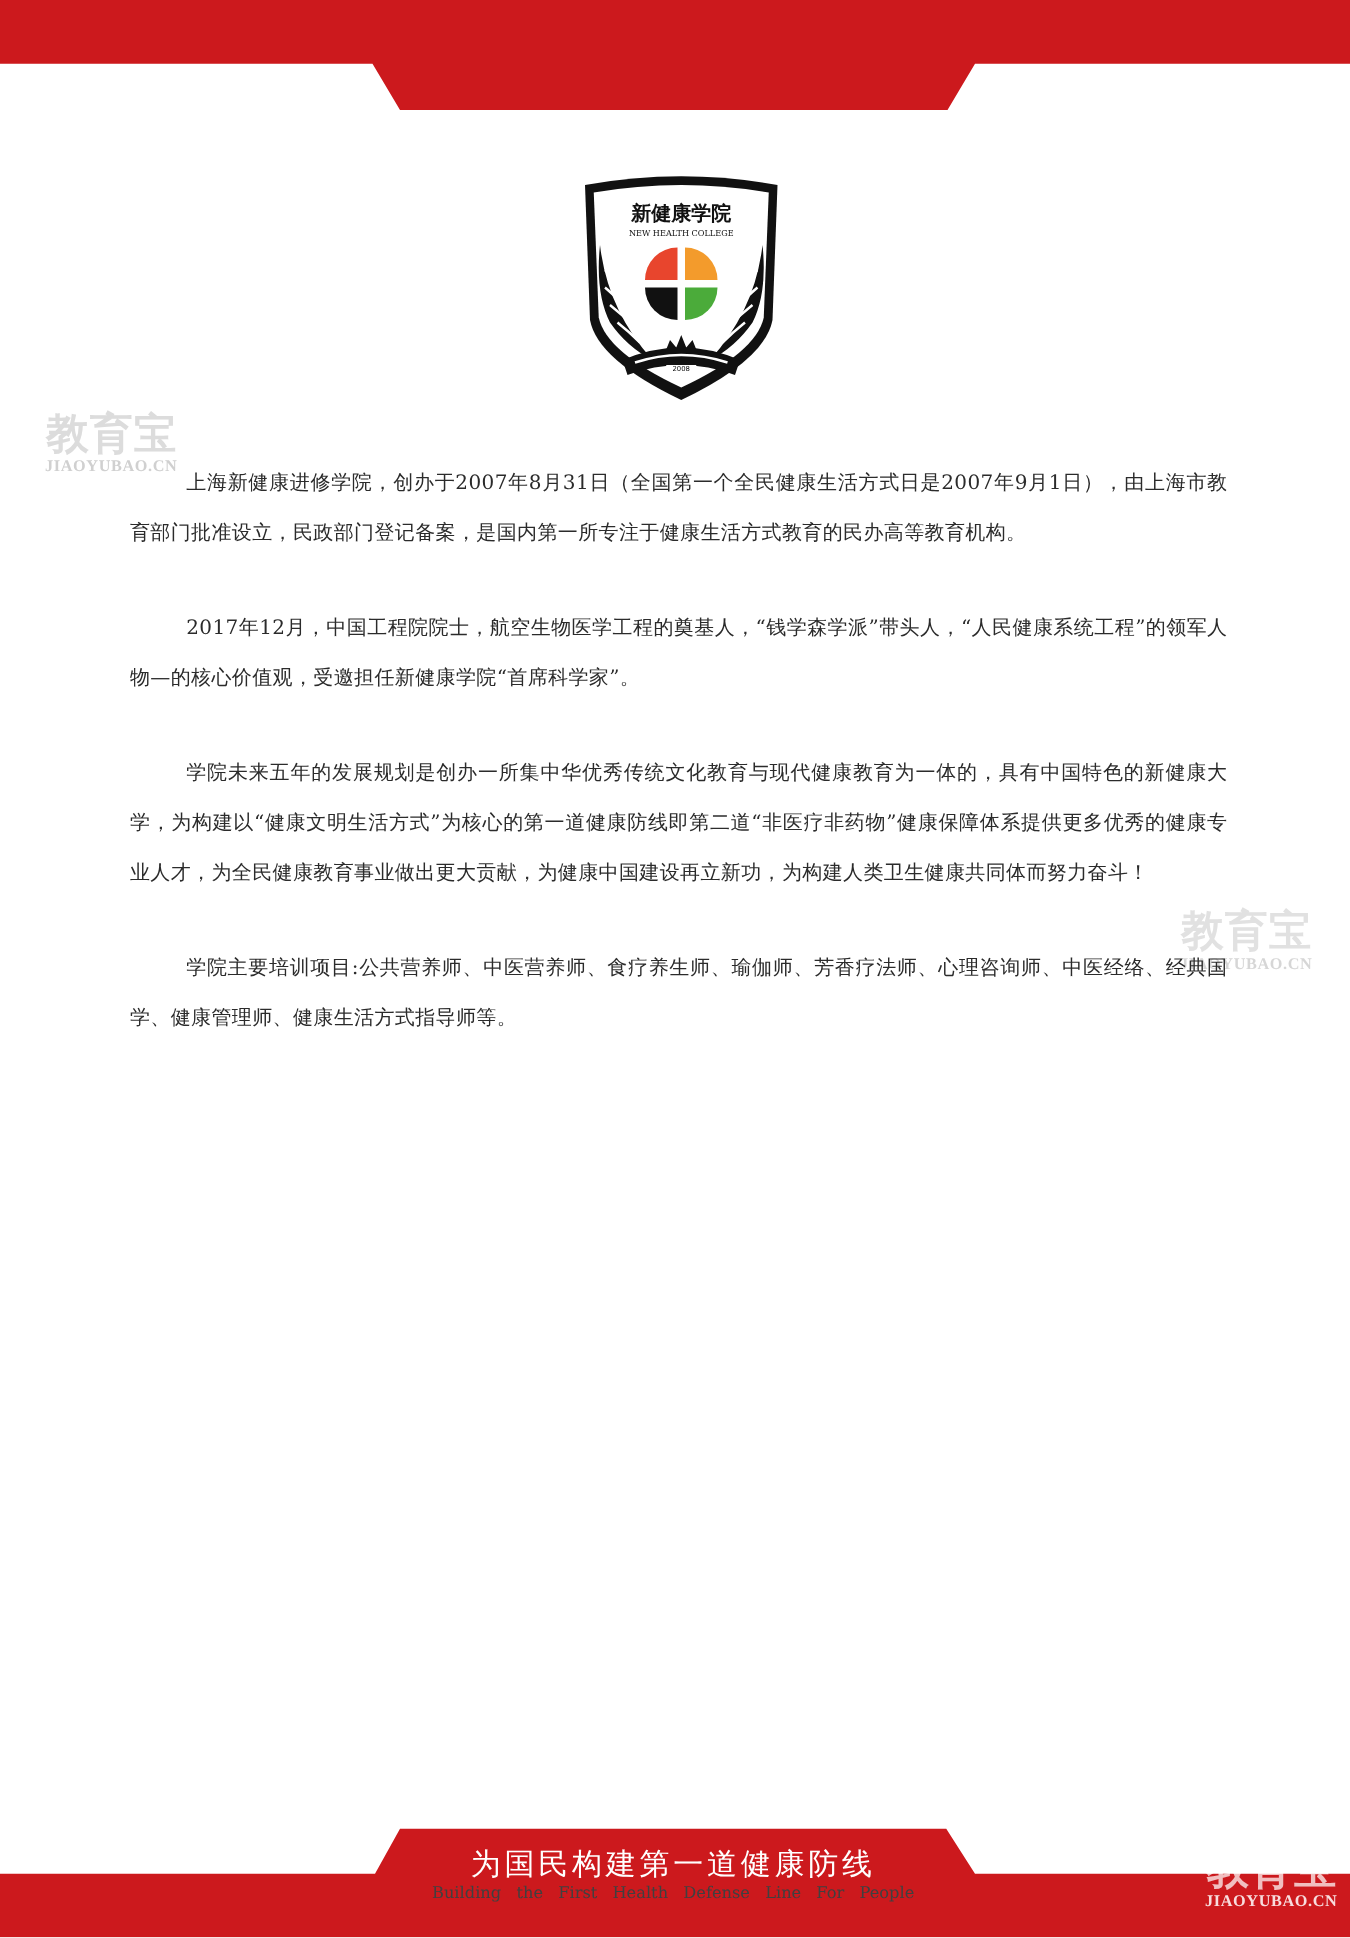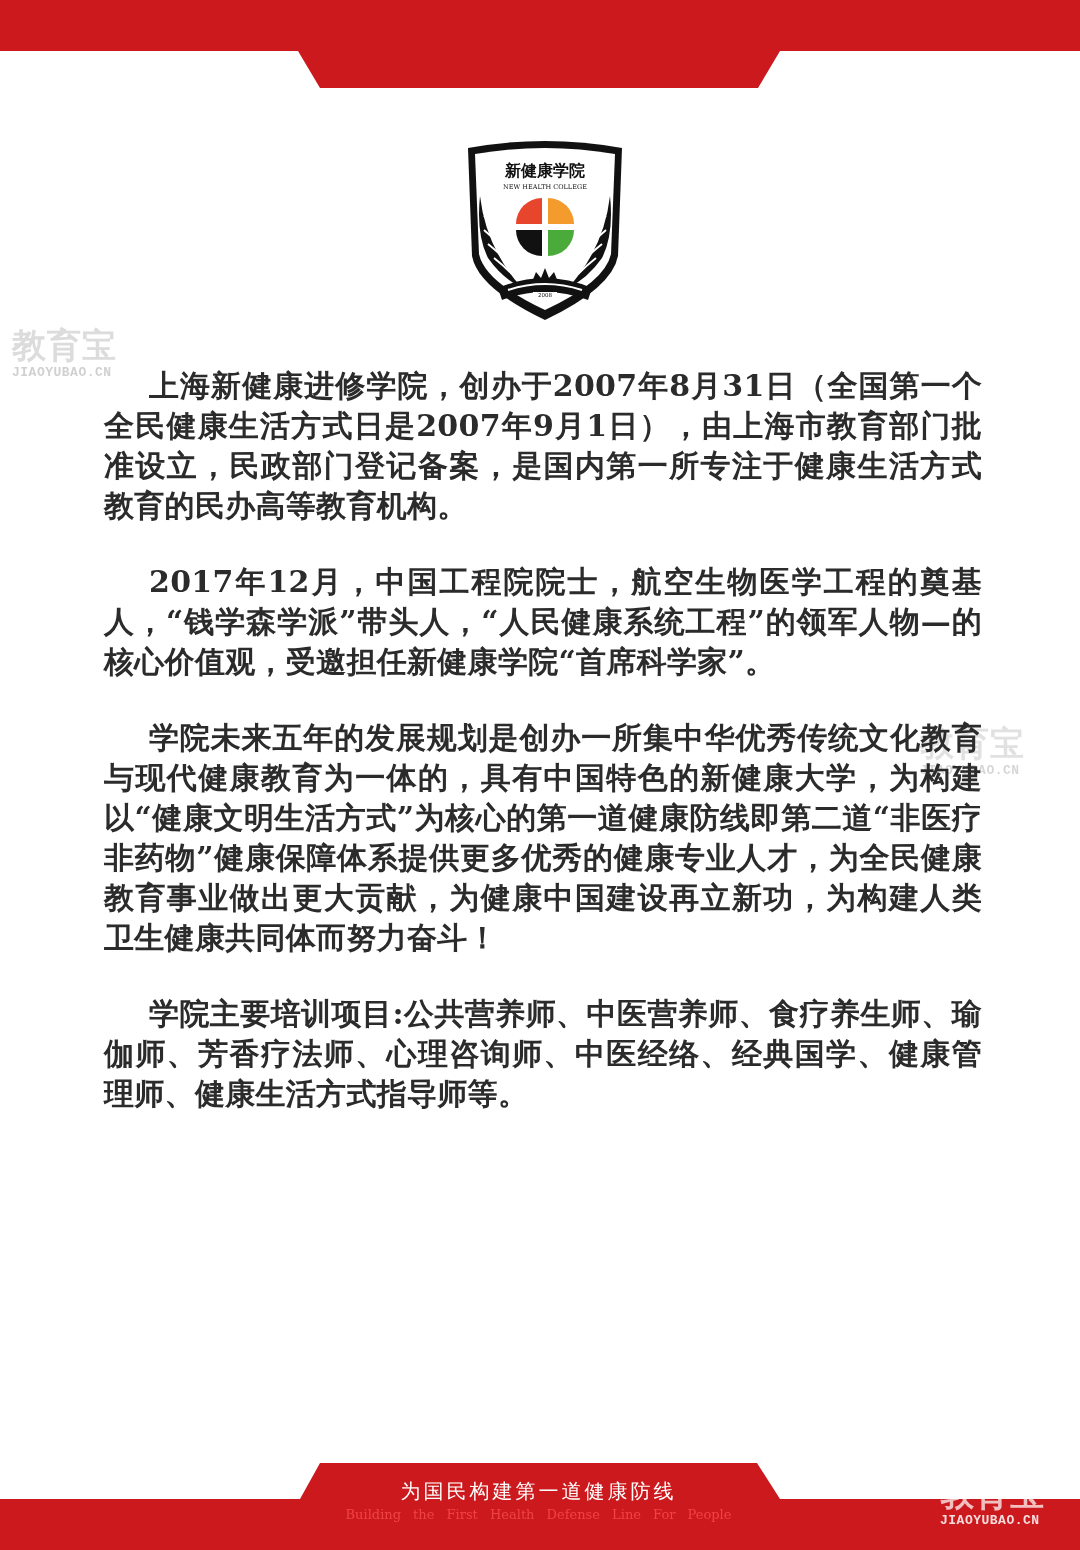--- a/index.html
+++ b/index.html
@@ -6,40 +6,39 @@
   body {
     width: 1080px; height: 1550px; position: relative; overflow: hidden;
     background: #ffffff;
     font-family: "DejaVu Serif", "Liberation Serif", serif;
     color: #2a2a2a;
   }
   .band { position: absolute; left: 0; width: 1080px; }
   .header-band { top: 0; height: 100px; }
   .footer-band { top: 1450px; height: 100px; }
   .logo { position: absolute; left: 462px; top: 138px; width: 166px; height: 186px; }
-  .watermark { position: absolute; text-align: left; color: #d8d8d8; font-family: Liberation Mono, monospace; }
+  .watermark { position: absolute; text-align: right; color: #d8d8d8; font-family: Liberation Serif, serif; }
   .watermark .wm-cn { font-size: 34px; font-weight: bold; letter-spacing: 1px; line-height: 36px; color: #dcdcdc; }
   .watermark .wm-en { font-size: 13px; font-weight: bold; letter-spacing: 0.5px; line-height: 13px; color: #d0d0d0; }
   .wm-left { left: 12px; top: 330px; width: 130px; }
   .wm-right { left: 920px; top: 728px; width: 130px; opacity: 0.85; }
   .wm-footer { left: 940px; top: 1478px; width: 130px; }
   .wm-footer .wm-cn { color: rgba(255,255,255,0.72); }
   .wm-footer .wm-en { color: rgba(255,255,255,0.85); }
   .content { position: absolute; left: 104px; top: 366px; width: 878px; }
   .para {
     margin: 0 0 36px 0;
-    font-size: 30px; line-height: 40px;
+    font-size: 16px; line-height: 40px;
     text-indent: 45px; text-align: justify;
     letter-spacing: 0.3px;
     color: #2b2b2b;
-    font-weight: bold;
   }
   .footer-text { position: absolute; left: 320px; top: 1476px; width: 437px; text-align: center; color: #fff; }
-  .footer-cn { font-size: 20px; letter-spacing: 3px; line-height: 30px; }
-  .footer-en { font-size: 13px; word-spacing: 8px; line-height: 18px; color: #ef4444; }
+  .footer-cn { font-size: 24px; letter-spacing: 3px; line-height: 30px; }
+  .footer-en { font-size: 13px; word-spacing: 8px; line-height: 18px; color: #404040; }
 </style>
 </head>
 <body>
 
 <svg class="band header-band" viewBox="0 0 1080 100" width="1080" height="100">
   <path d="M0 0 H1080 V51 H780 L758 88 H320 L298 51 H0 Z" fill="#cc191d"></path>
 </svg>
 
 <svg class="logo" viewBox="0 0 166 186" width="166" height="186">
 

